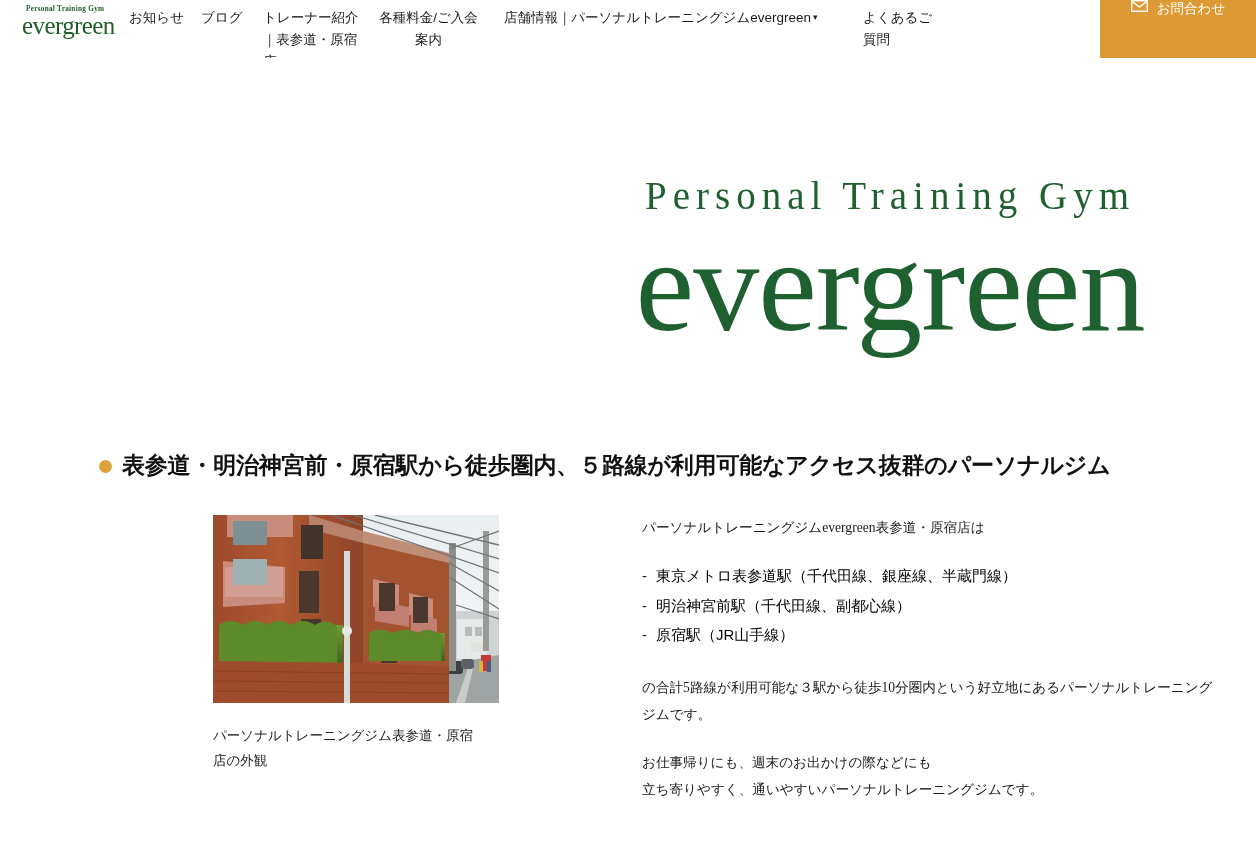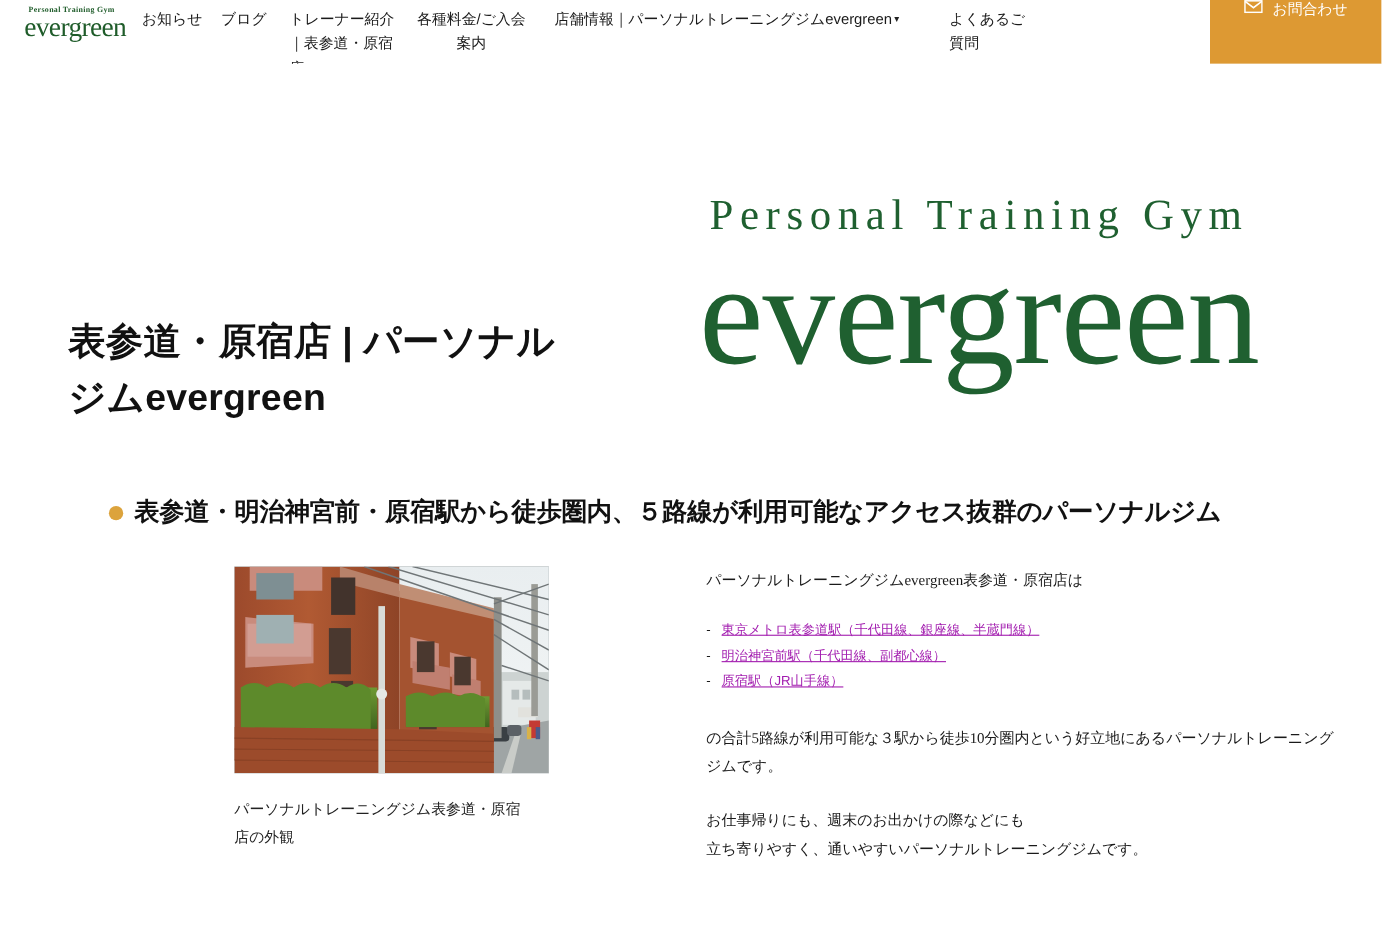--- a/index.html
+++ b/index.html
@@ -209,26 +209,25 @@
     margin: 0 0 22px 0;
     font-family: Liberation Serif, serif;
   }
   .body-p.tight { margin-bottom: 20px; }
   .station-list {
     list-style: none;
     margin: 0 0 26px 0;
     padding: 0;
   }
   .station-list li {
-    font-size: 12px;
+    font-size: 15px;
     line-height: 1.95;
-    color: #a21caf;
+    color: #000000;
     padding-left: 14px;
     position: relative;
-    text-decoration: underline;
   }
   .station-list li::before {
     content: "-";
     position: absolute;
     left: 0;
     top: 0;
     color: #1a1a1a;
   }
   .nowrap-lines { white-space: pre-line; margin-top: 10px; }
 </style>
@@ -260,21 +259,20 @@
     </span>
     <span>お問合わせ</span>
   </a>
 </header>
 
 <section class="hero">
   <div class="hero-logo">
     <div class="hero-logo-sub">Personal Training Gym</div>
     <div class="hero-logo-main">evergreen</div>
   </div>
-  <h1 class="hero-title">表参道・原宿店 | パーソナルジムevergreen</h1>
 </section>
 
 <section class="section">
 
   <h2 class="section-head">
     <span class="bullet"></span>
     <span>表参道・明治神宮前・原宿駅から徒歩圏内、５路線が利用可能なアクセス抜群のパーソナルジム</span>
   </h2>
 
   <div class="cols">

